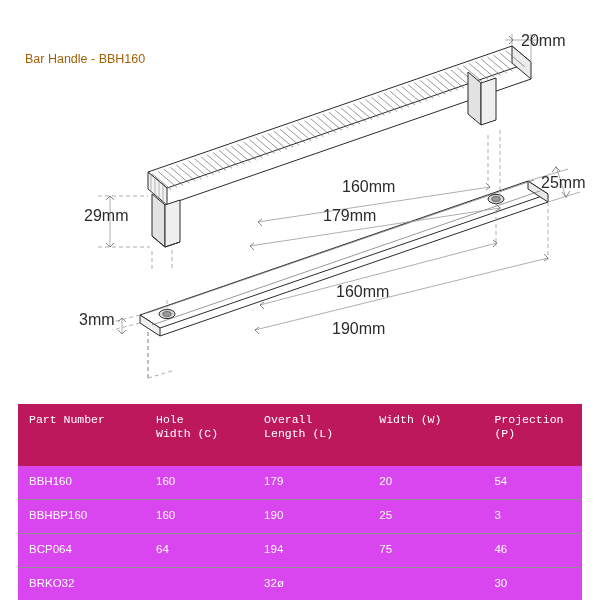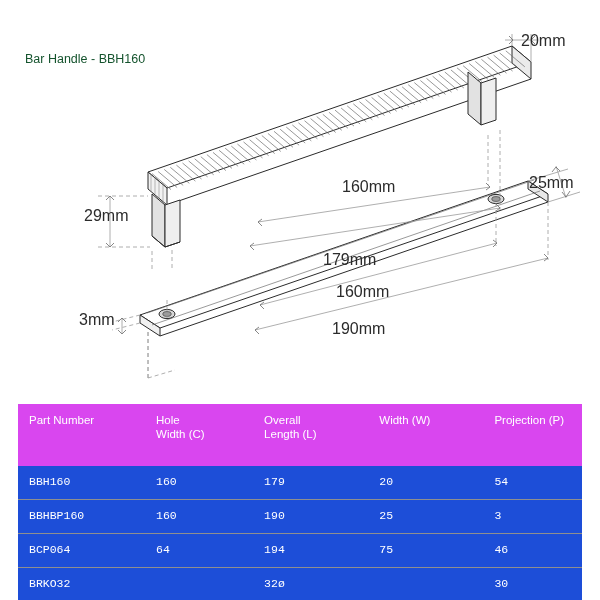--- a/index.html
+++ b/index.html
@@ -35,21 +35,21 @@
   }
 
   .titleblock {
     position: absolute;
     left: 25px;
     top: 50px;
     line-height: 1.45;
   }
   .titleblock div {
     font-size: 12.5px;
-    color: #14532d;
+    color: #a16207;
     white-space: nowrap;
   }
 
   .dimlabel {
     position: absolute;
     font-size: 16px;
     color: #2b2b2b;
     white-space: nowrap;
   }
 
@@ -64,31 +64,31 @@
   }
   .spec-table th, .spec-table td {
     text-align: left;
     vertical-align: top;
     padding: 9px 10px 9px 11px;
     font-size: 11.5px;
     font-weight: normal;
     border: none;
   }
   .spec-table thead th {
-    background: #d946ef;
+    background: #be185d;
     color: #ffffff;
     height: 44px;
     line-height: 1.25;
+    font-family: Liberation Mono, monospace;
   }
   .spec-table tbody td {
-    background: #1d4ed8;
+    background: #d946ef;
     color: #ffffff;
     height: 15px;
     border-top: 1px solid #8f8f8f;
-    font-family: Liberation Mono, monospace;
   }
   .spec-table tbody tr:first-child td {
     border-top: none;
   }
   .col-part   { width: 23%; }
   .col-hole   { width: 19%; }
   .col-len    { width: 20.5%; }
   .col-width  { width: 20.5%; }
   .col-proj   { width: 17%; }
 </style>
@@ -257,22 +257,22 @@
       </g>
     </svg>
 
     <div class="titleblock">
       <div>Bar Handle - BBH160</div>
     </div>
 
     <div class="dimlabel" style="left:521px; top:32px;">20mm</div>
     <div class="dimlabel" style="left:84px;  top:207px;">29mm</div>
     <div class="dimlabel" style="left:342px; top:178px;">160mm</div>
-    <div class="dimlabel" style="left:323px; top:207px;margin-top:44px;">179mm</div>
-    <div class="dimlabel" style="left:529px; top:174px;">25mm</div>
+    <div class="dimlabel" style="left:323px; top:207px;">179mm</div>
+    <div class="dimlabel" style="left:541px; top:174px;">25mm</div>
     <div class="dimlabel" style="left:79px;  top:311px;">3mm</div>
     <div class="dimlabel" style="left:336px; top:283px;">160mm</div>
     <div class="dimlabel" style="left:332px; top:305px;margin-top:15px;">190mm</div>
   </div>
 
   <table class="spec-table">
     <thead>
       <tr>
         <th class="col-part">
           <span>Part Number</span>

